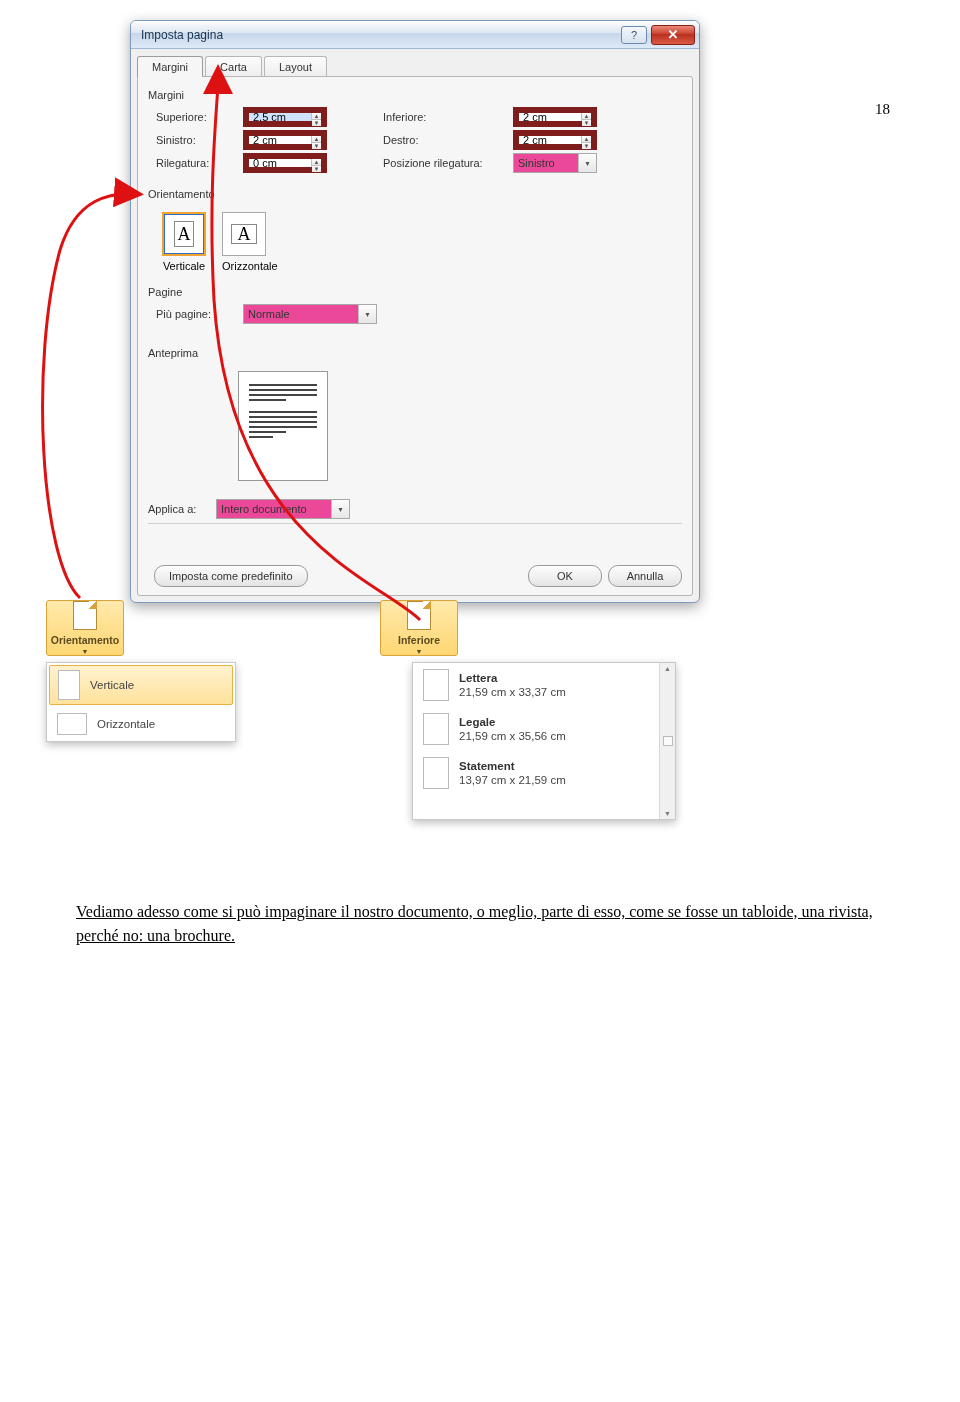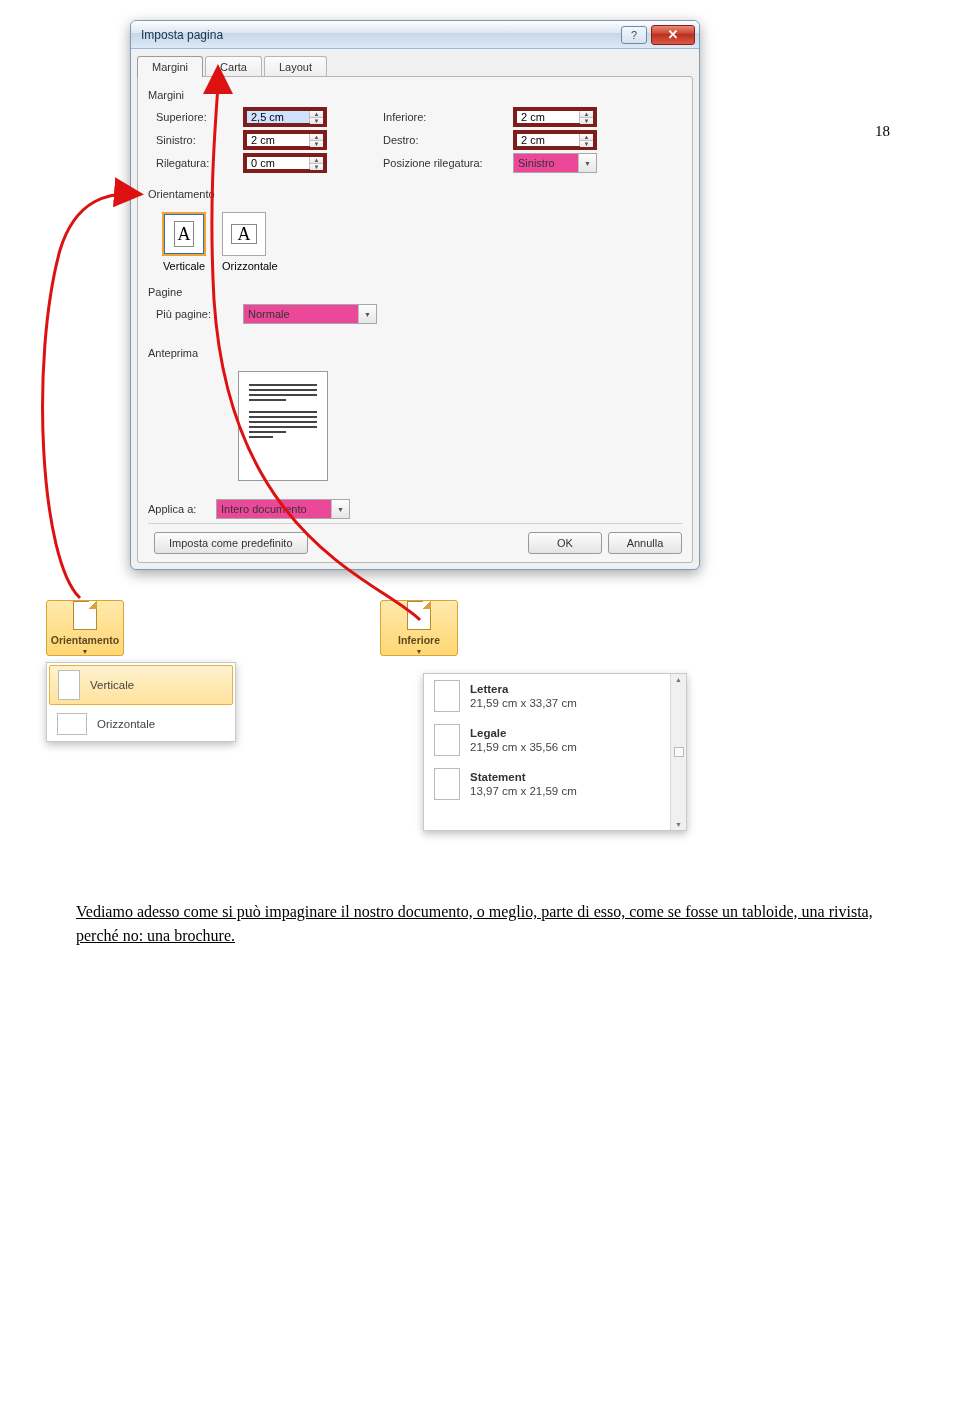--- a/index.html
+++ b/index.html
@@ -8,21 +8,21 @@
     font-family: "Segoe UI", Tahoma, sans-serif;
     font-size: 12px;
     background: #fff;
     color: #000;
     width: 960px;
     height: 1402px;
     position: relative;
   }
   .page {
     position: relative;
-    padding: 11px;
+    padding: 0;
   }
   
   .dialog {
     position: absolute;
     left: 130px;
     top: 20px;
     width: 570px;
     background: #f0f0f0;
     border: 1px solid #7a9bbf;
     border-radius: 6px;
@@ -110,21 +110,21 @@
     margin: 3px 0;
     font-size: 11px;
     color: #333;
   }
   .row .lbl { width: 95px; padding-left: 8px; }
   .spin {
     display:flex;
     align-items:stretch;
     width: 84px;
     height: 20px;
-    border: 4px solid #7f1d1d;
+    border: 6px solid #7f1d1d;
     background: #fff;
   }
   .spin.sel input { background: #cfe3ff; }
   .spin input {
     border: none;
     width: 62px;
     font-size: 11px;
     padding: 0 4px;
     outline: none;
   }
@@ -212,25 +212,25 @@
     border-top: 1px solid #d0d0d0;
     margin-top: 4px;
     padding-top: 8px;
     display:flex;
     align-items:center;
   }
   .btn {
     height: 22px;
     padding: 0 14px;
     border: 1px solid #9a9a9a;
-    border-radius: 3px;
+    border-radius: 10px;
     background: linear-gradient(#fdfdfd,#e4e4e4);
     font-size: 11px;
     color:#333;
-    display:inline-flex;align-items:center;justify-content:center;
+    display:inline-flex;align-items:center;justify-content:center;margin-top:33px;
   }
   .footer-row .spacer { flex:1; }
   .footer-row .btn { margin-left: 6px; min-width: 74px; }
 
   
   .ribbon-btn {
     position:absolute;
     width: 78px;
     text-align:center;
     font-size: 11px;

